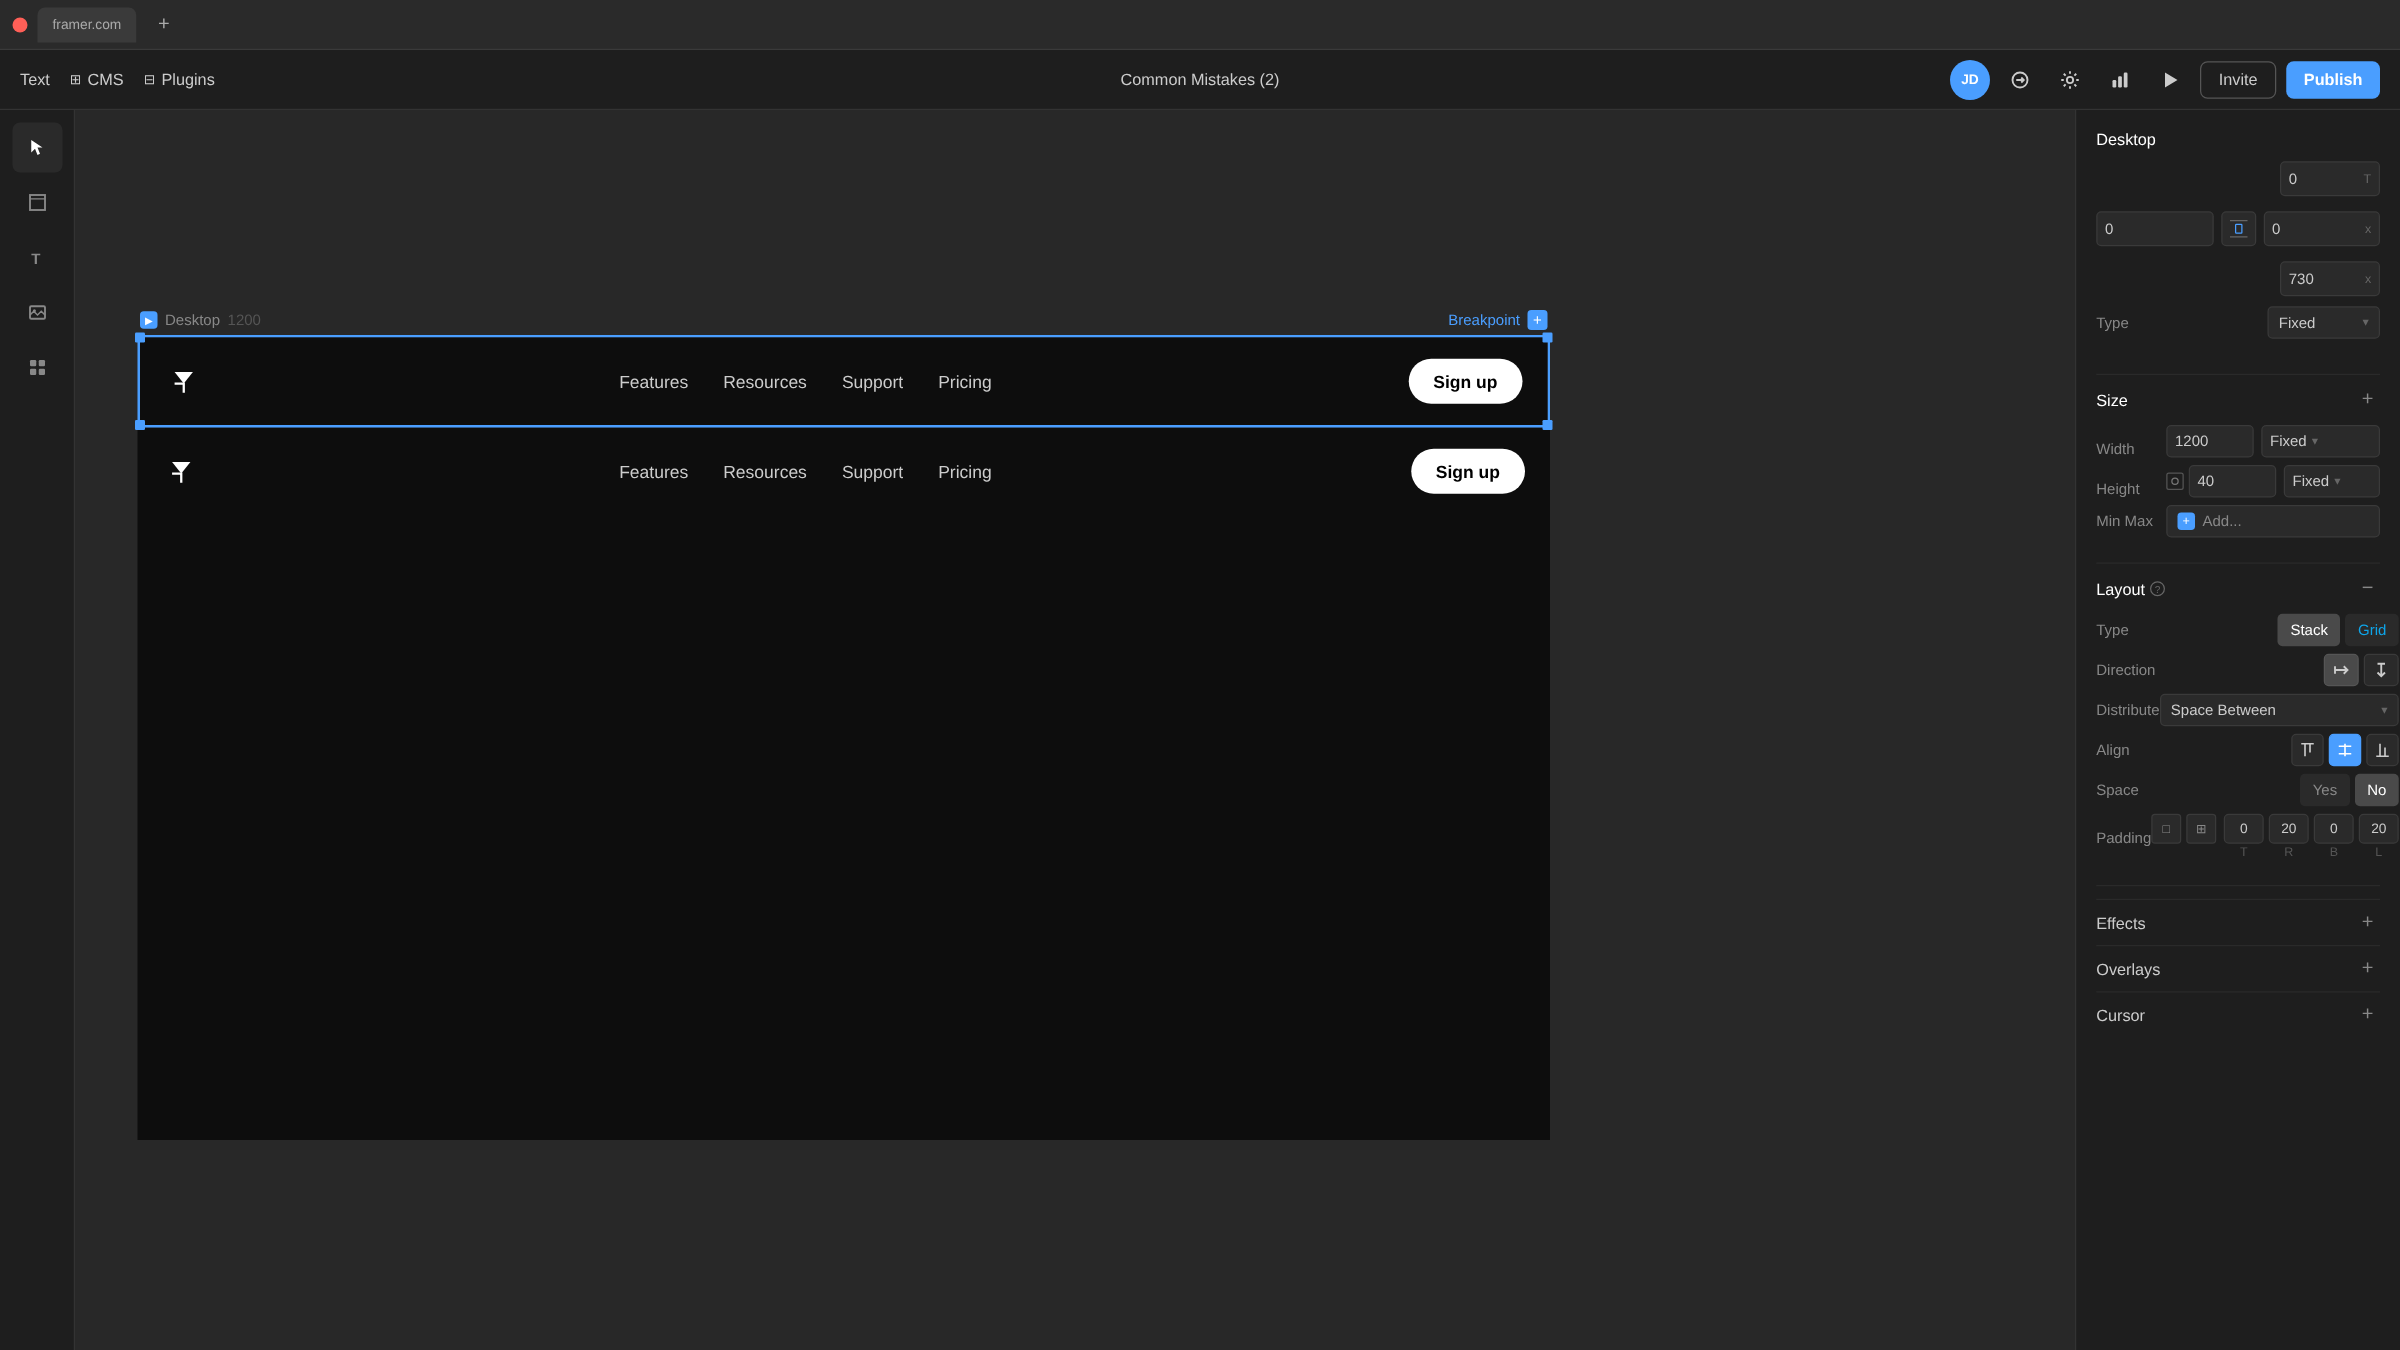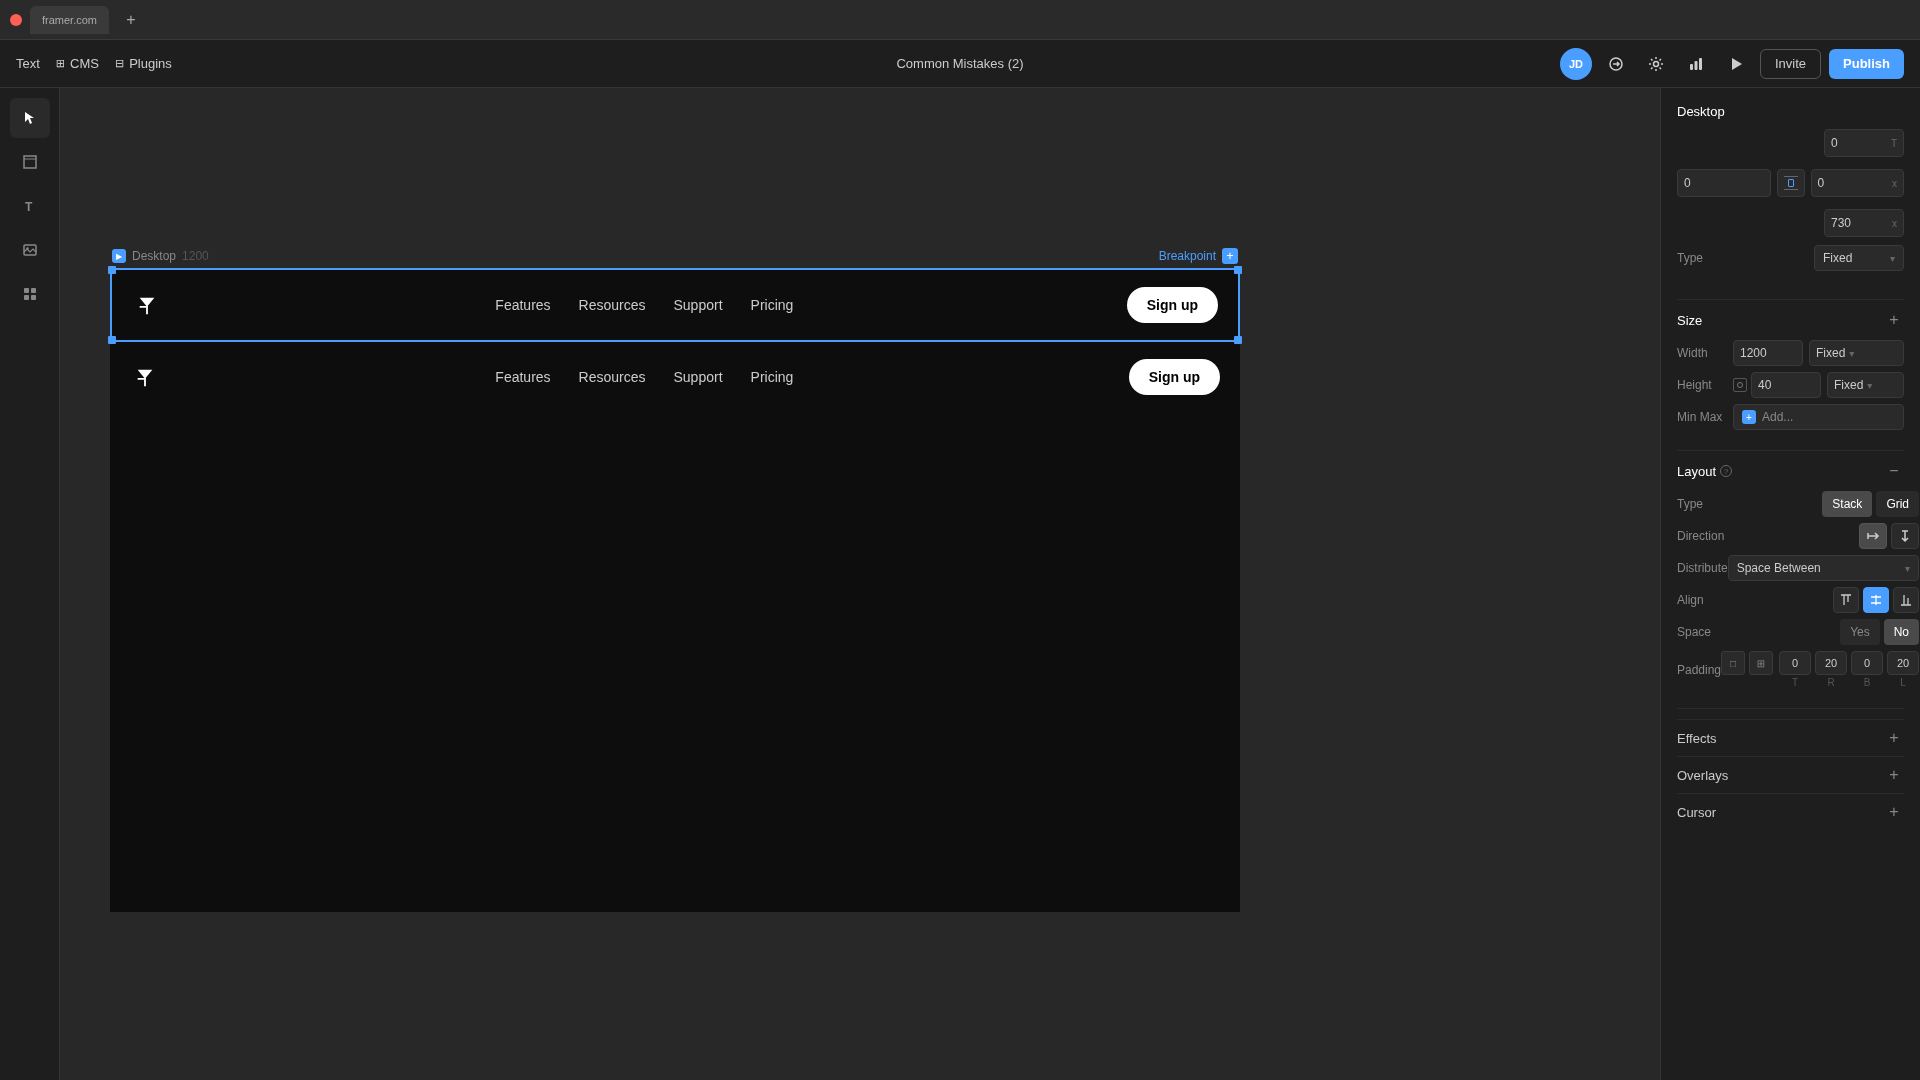--- a/index.html
+++ b/index.html
@@ -385,21 +385,21 @@
       align-items: center;
       gap: 4px;
       cursor: pointer;
       min-width: 90px;
       justify-content: space-between;
     }
 
     
     .size-row {
       display: flex;
-      align-items: center;
+      align-items: flex-end;
       gap: 6px;
       margin-bottom: 6px;
     }
     .size-label {
       font-size: 12px;
       color: #888;
       width: 50px;
     }
     .size-input {
       background: #2a2a2a;
@@ -466,21 +466,21 @@
       font-size: 12px;
       cursor: pointer;
       border: none;
     }
     .layout-type-btn.active {
       background: #4a4a4a;
       color: #fff;
     }
     .layout-type-btn.inactive {
       background: #2a2a2a;
-      color: #ffffff;
+      color: #0ea5e9;
     }
     .layout-dir-btns {
       display: flex;
       gap: 4px;
     }
     .layout-dir-btn {
       width: 28px; height: 26px;
       background: #2a2a2a;
       border: 1px solid #3a3a3a;
       border-radius: 4px;

